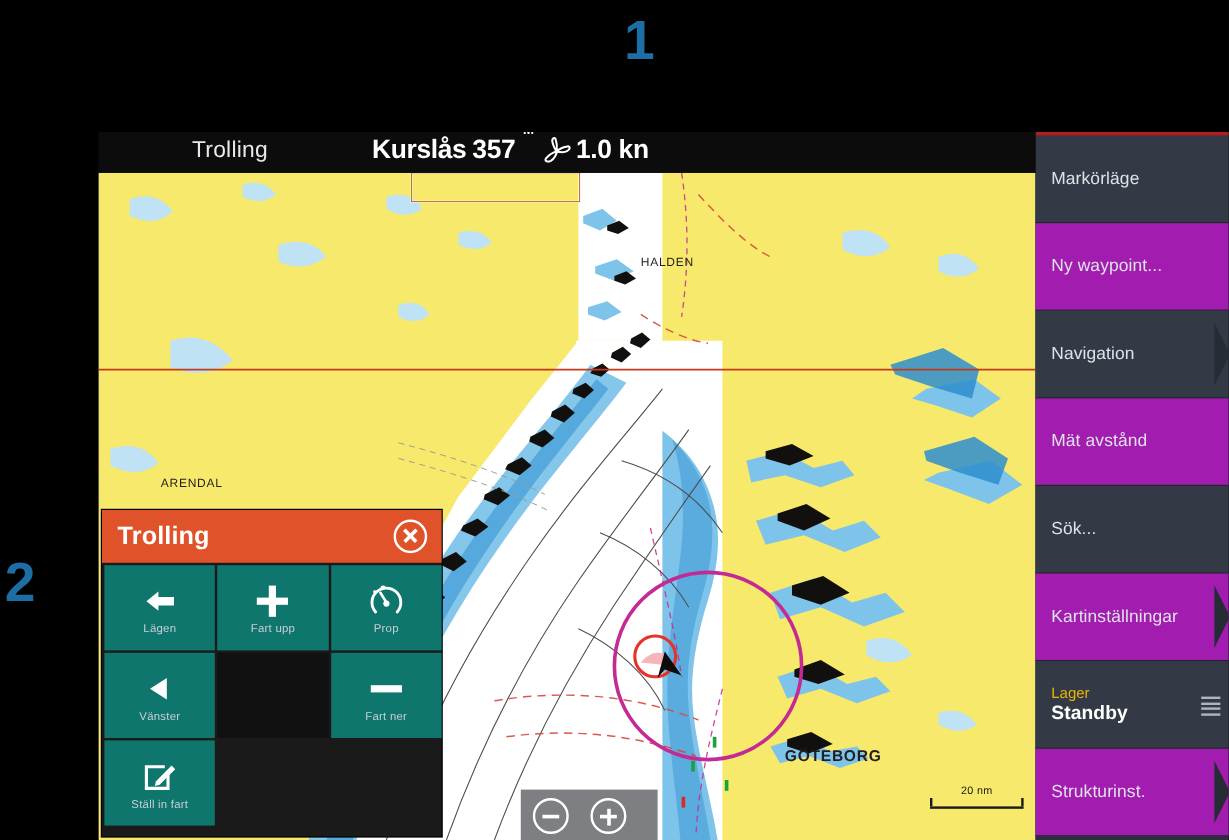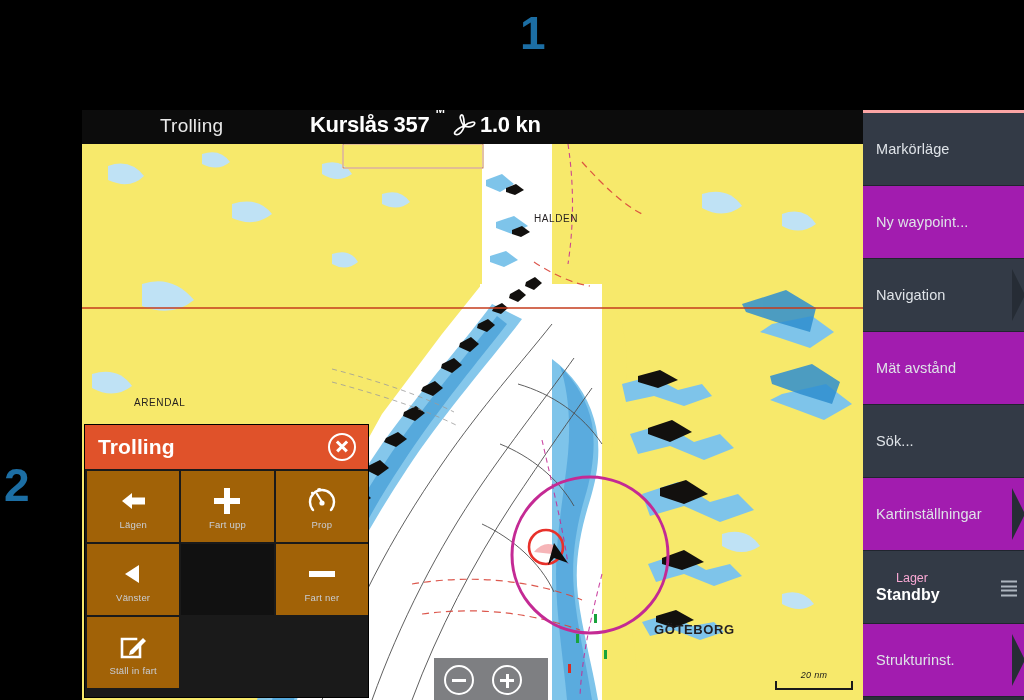--- a/index.html
+++ b/index.html
@@ -158,25 +158,24 @@
     width: 3px; height: 14px;
     background: #ffffff;
   }
   #zoom-out { left: 10px; }
   #zoom-in  { left: 58px; }
 
   
   #scalebar {
     position: absolute;
     right: 10px;
-    bottom: 10px;
+    bottom: 26px;
     width: 78px;
     z-index: 5;
     text-align: center;
-    font-style: italic;
   }
   #scalebar .sb-text {
     font-size: 9px;
     color: #1a1a1a;
     font-family: "Liberation Sans", sans-serif;
     letter-spacing: 0.3px;
     display: block;
     margin-bottom: 1px;
   }
   #scalebar .sb-line {
@@ -195,21 +194,21 @@
   #scalebar .sb-line::before { left: 0; }
   #scalebar .sb-line::after  { right: 0; }
 
   
   #sidebar {
     position: absolute;
     right: 0; top: 0;
     width: 161px;
     height: 590px;
     background: #2a303a;
-    border-top: 3px solid #fca5a5;
+    border-top: 3px solid #b91c1c;
     box-sizing: border-box;
   }
   .menu-item {
     position: relative;
     box-sizing: border-box;
     height: 73px;
     padding: 0 13px;
     display: flex;
     flex-direction: column;
     justify-content: center;
@@ -219,23 +218,22 @@
   }
   .menu-item.alt { background: #a21caf; }
   .menu-item .mi-label {
     font-size: 14.5px;
     color: #dfe3e8;
     letter-spacing: 0.1px;
     white-space: nowrap;
   }
   .menu-item .mi-sub {
     font-size: 12.5px;
-    color: #f9a8d4;
+    color: #eab308;
     margin-bottom: 1px;
-    margin-left: 20px;
   }
   .menu-item .mi-strong {
     font-size: 16px;
     font-weight: bold;
     color: #ffffff;
     letter-spacing: 0.1px;
   }
   .menu-item .chev {
     position: absolute;
     right: -1px;
@@ -310,21 +308,21 @@
   #trolling .tr-grid {
     display: grid;
     grid-template-columns: repeat(3, 1fr);
     grid-gap: 2px;
     padding: 2px 0 0 2px;
     box-sizing: border-box;
   }
   .tr-btn {
     position: relative;
     height: 71px;
-    background: #a16207;
+    background: #0f766e;
     display: flex;
     flex-direction: column;
     align-items: center;
     justify-content: center;
     box-sizing: border-box;
   }
   .tr-btn.empty { background: #111111; }
   .tr-btn .tr-ico {
     height: 34px;
     display: flex;

